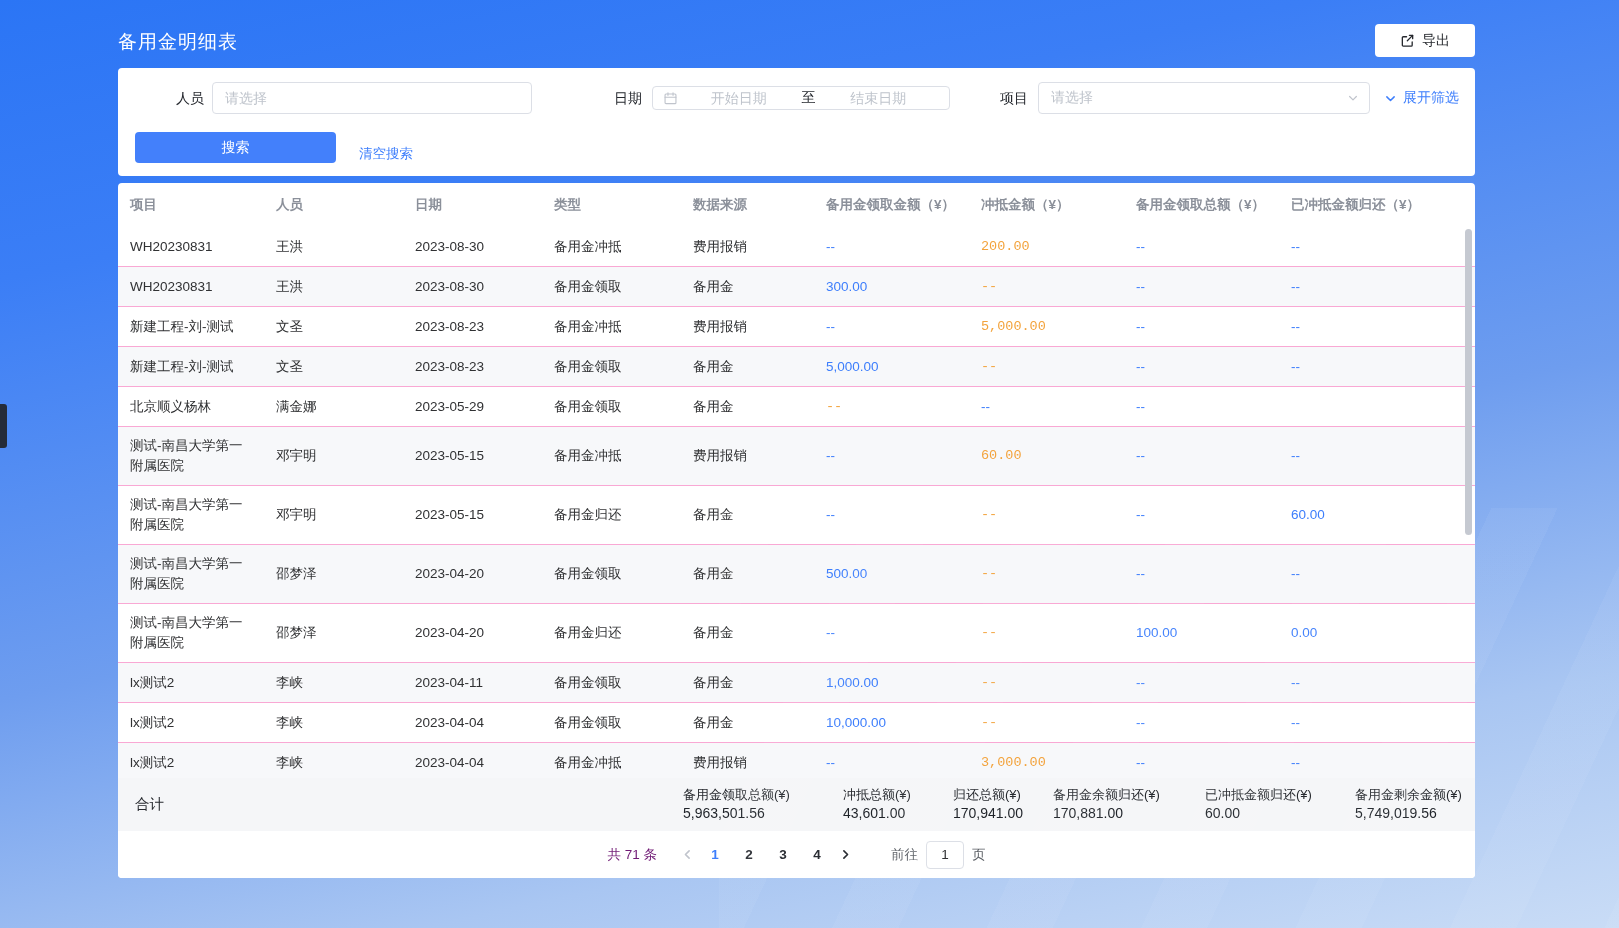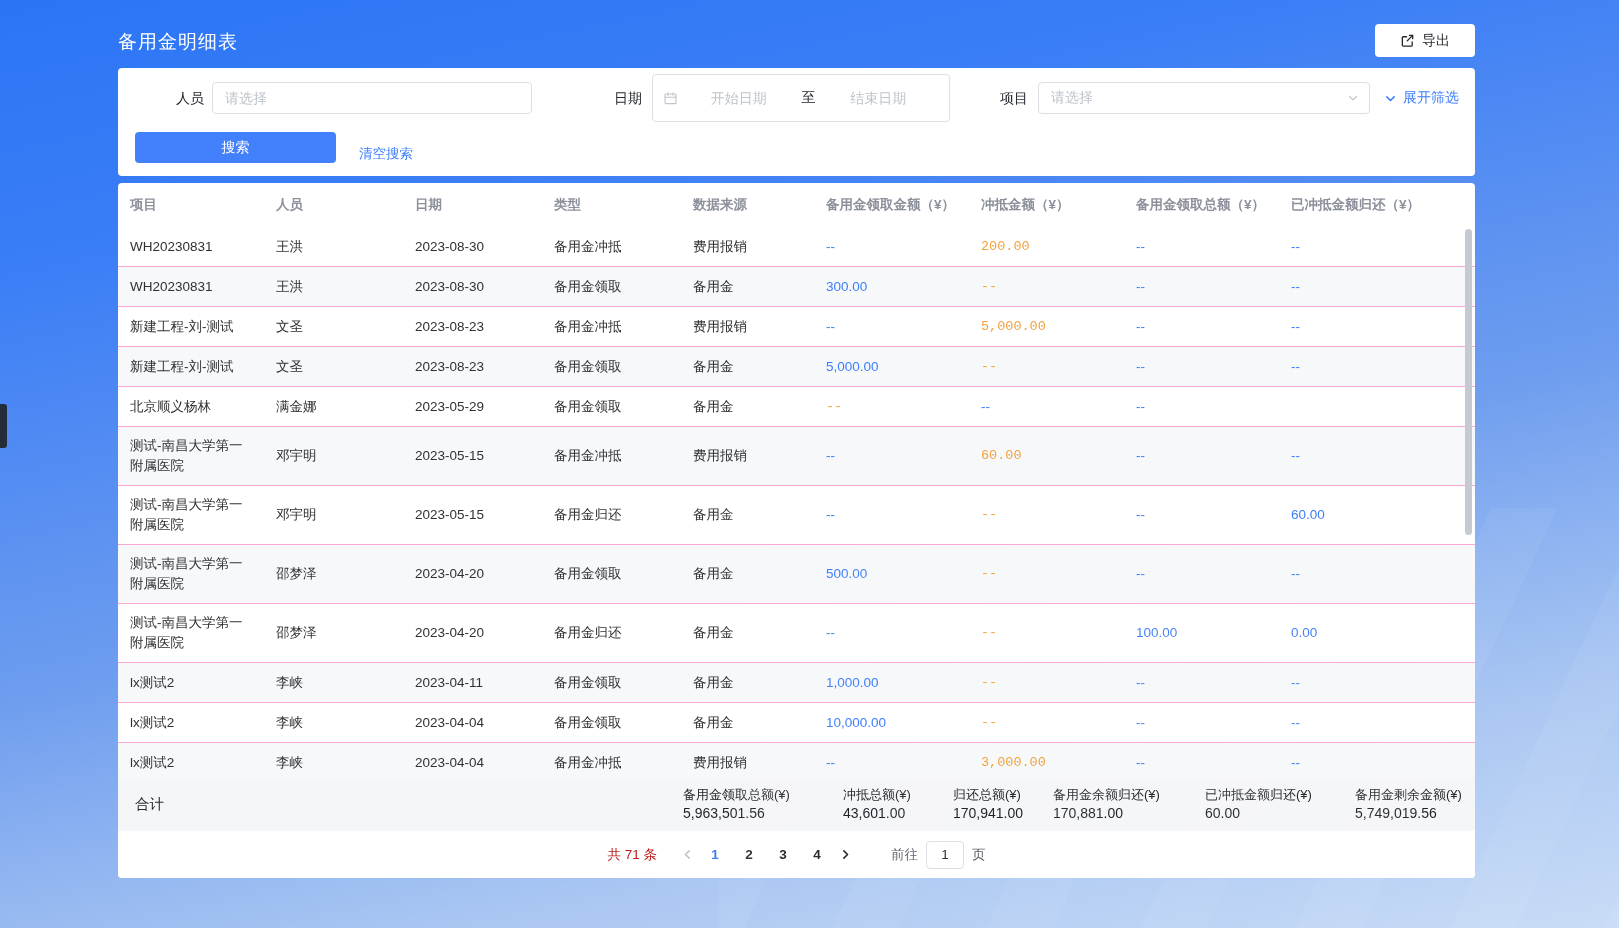--- a/index.html
+++ b/index.html
@@ -27,21 +27,21 @@
   
   .filter-card{ background:#ffffff; border-radius:4px; height:108px; padding:14px 16px 0 0; }
   .filter-row1{ display:flex; align-items:center; height:32px; }
   .f-label{ font-size:14px; color:#25282e; line-height:32px; white-space:nowrap; }
   .lbl-person{ margin-left:58px; }
   .lbl-date{ margin-left:82px; }
   .lbl-project{ margin-left:50px; }
   .text-input{ margin-left:8px; width:320px; height:32px; border:1px solid #DCDFE6; border-radius:4px; padding:0 12px;
     font-size:14px; font-family:inherit; color:#303133; outline:none; }
   .text-input::placeholder{ color:#BFC4CC; }
-  .date-range{ margin-left:10px; width:298px; height:48px; border:1px solid #DCDFE6; border-radius:4px;
+  .date-range{ margin-left:10px; width:298px; height:24px; border:1px solid #DCDFE6; border-radius:4px;
     display:flex; align-items:center; padding:0 10px; background:#fff; }
   .date-range input{ border:none; outline:none; flex:1; text-align:center; font-size:14px; font-family:inherit; min-width:0; background:transparent; }
   .date-range input::placeholder{ color:#BFC4CC; }
   .date-sep{ font-size:14px; color:#25282e; padding:0 2px; }
   .select-box{ margin-left:10px; width:332px; height:32px; border:1px solid #DCDFE6; border-radius:4px;
     display:flex; align-items:center; justify-content:space-between; padding:0 10px 0 12px; background:#fff; cursor:pointer; }
   .select-ph{ font-size:14px; color:#BFC4CC; }
   .expand-link{ margin-left:auto; display:flex; align-items:center; gap:6px; font-size:14px; color:#3D7EFC; cursor:pointer; white-space:nowrap; }
   .filter-row2{ display:flex; align-items:flex-end; margin:18px 0 0 17px; }
   .search-btn{ width:201px; height:31px; background:#4380FB; color:#fff; font-size:14px; border:none; border-radius:4px; cursor:pointer; font-family:inherit; }
@@ -64,21 +64,21 @@
   .summary{ display:flex; background:#F5F6F8; min-height:50px; align-items:center; padding:8px 0; }
   .sum-label{ width:565px; padding-left:17px; font-size:14.5px; color:#26292e; }
   .sum-items{ display:flex; flex:1; }
   .sum-item{ padding-right:8px; }
   .sum-item .s-lbl{ font-size:13px; color:#26292e; line-height:18px; white-space:nowrap; }
   .sum-item .s-val{ font-size:14px; color:#1F2329; line-height:19px; }
   .w160{ width:160px; } .w110{ width:110px; } .w100{ width:100px; } .w152{ width:152px; } .w150{ width:150px; } .wrest{ flex:1; }
 
   
   .pager{ height:47px; display:flex; align-items:center; justify-content:center; background:#fff; }
-  .pg-total{ font-size:13.5px; color:#b91c1c; margin-right:16px; }
+  .pg-total{ font-size:13.5px; color:#701a75; margin-right:16px; }
   .pg-btn{ width:28px; height:28px; display:flex; align-items:center; justify-content:center; background:transparent; border:none; cursor:pointer; }
   .pg-pages{ display:flex; gap:6px; align-items:center; }
   .pg-num{ width:28px; height:28px; display:flex; align-items:center; justify-content:center;
     font-size:13.5px; font-weight:bold; color:#2a2d33; background:transparent; border:none; cursor:pointer; font-family:inherit; }
   .pg-num.active{ color:#3D7EFC; }
   .pg-goto{ display:flex; align-items:center; margin-left:32px; font-size:13.5px; color:#5c6066; }
   .goto-input{ width:38px; height:28px; border:1px solid #DCDFE6; border-radius:4px; margin:0 8px; text-align:center;
     font-size:13.5px; font-family:inherit; color:#303133; outline:none; }
   .icon{ display:inline-flex; }
 </style>

